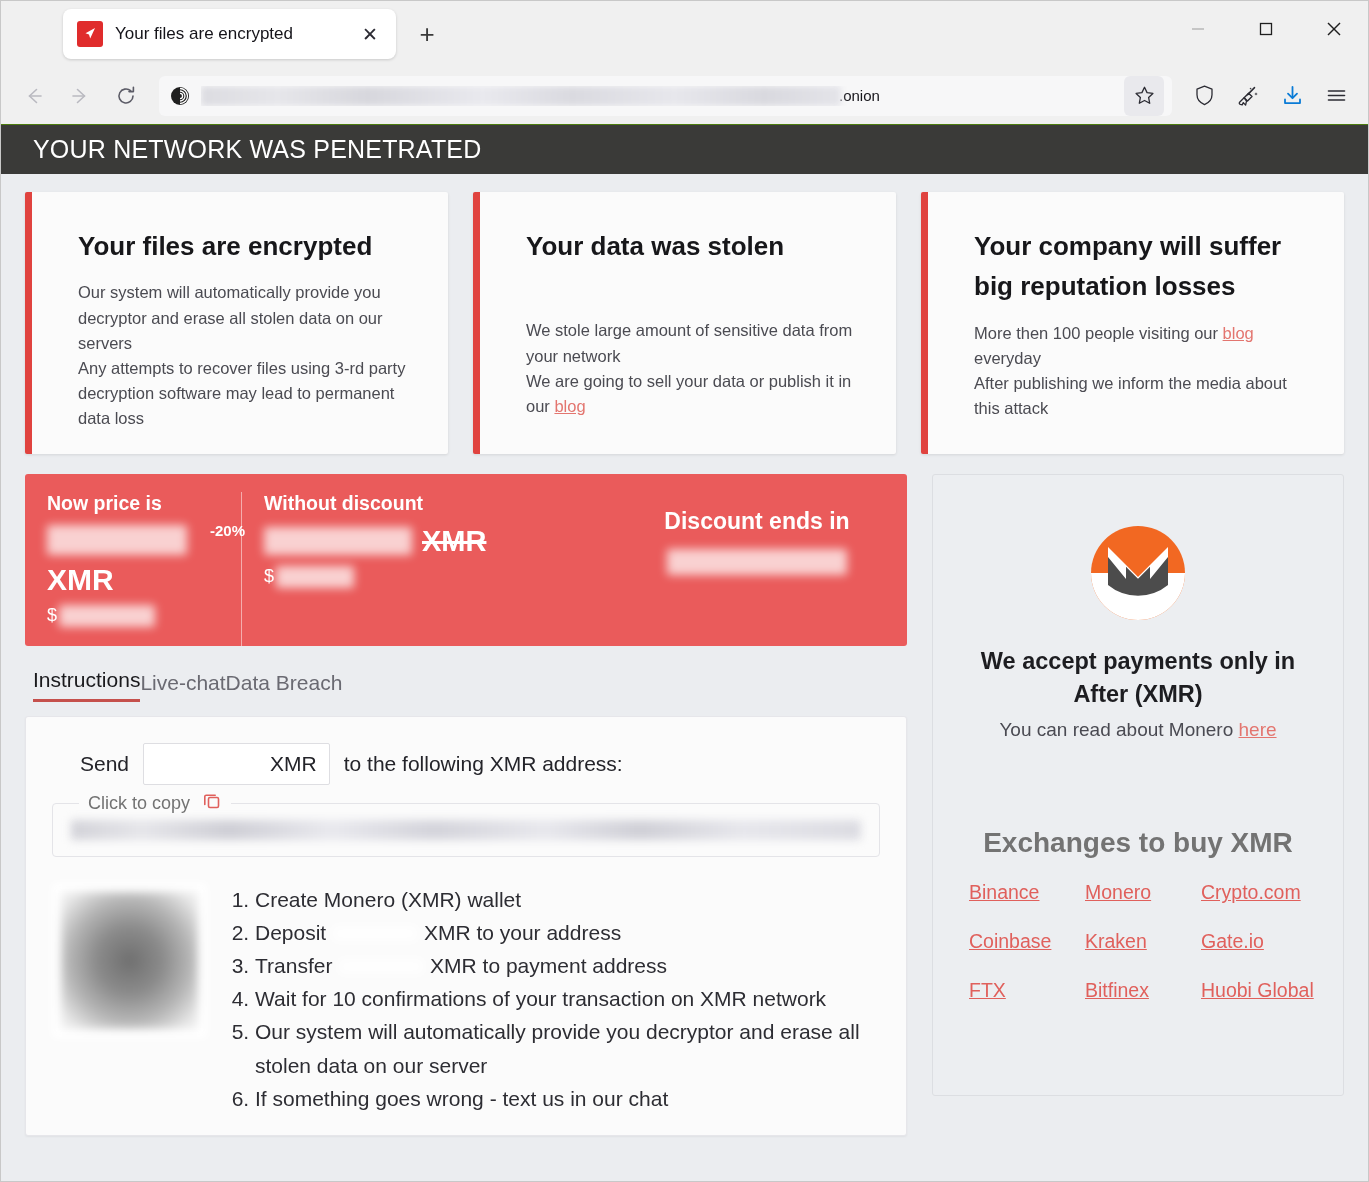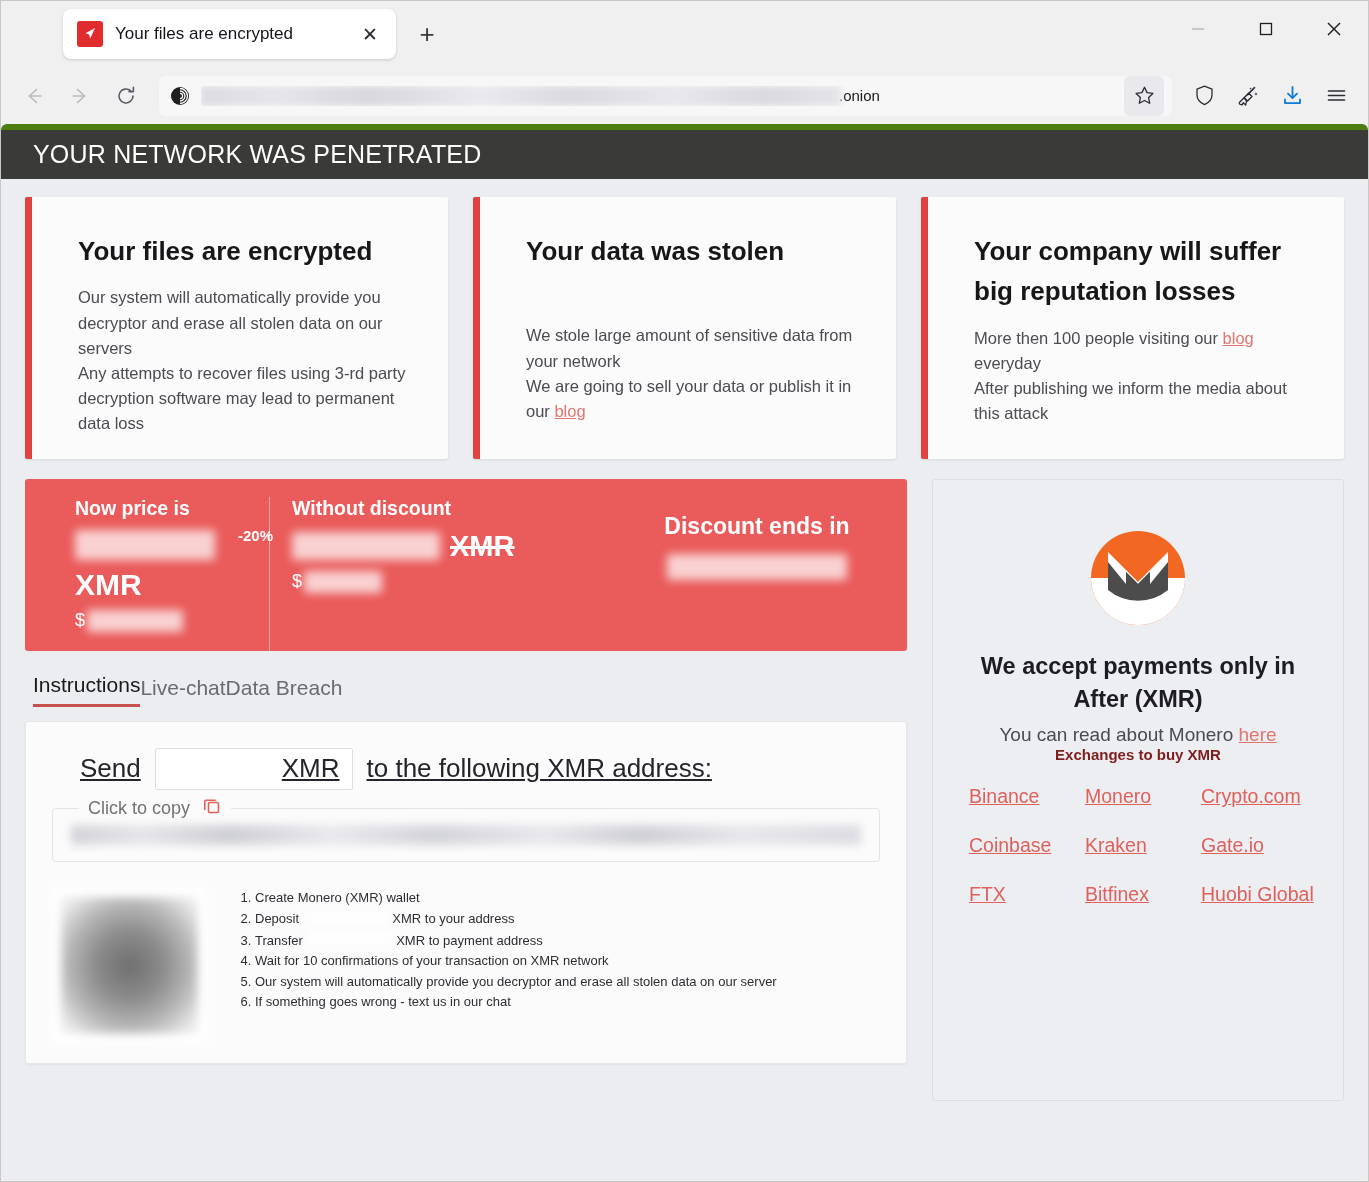--- a/index.html
+++ b/index.html
@@ -93,22 +93,21 @@
     display: flex; align-items: center; justify-content: center;
     color: #4a4a55;
   }
   .urlact.star { background: #e9e9ed; }
   .urlact.dl { color: #0a7bd6; }
 
   
   .viewport {
     flex: 1 1 auto; background: #ebedf0;
     overflow: hidden; position: relative;
-    border-top: 6px solid #4d7c0f;
-    border-radius: 6px;
+    border-top: 1px solid #4d7c0f;
   }
   .banner {
     background: #3a3a38; color: #ffffff;
     height: 49px; display: flex; align-items: center;
     padding-left: 32px;
     font-size: 25px; letter-spacing: .2px;
   }
 
   .wrap { padding: 18px 24px 0 24px; }
 
@@ -141,21 +140,21 @@
     text-align: center; min-height: 622px;
   }
 
   
   .price {
     background: #ea5b5b; color: #fff; border-radius: 3px;
     height: 172px; display: flex; position: relative;
     padding: 18px 0 0 0;
   }
   .price-col { padding: 0 22px; position: relative; }
-  .price-col.now { width: 216px; margin-left: 28px; }
+  .price-col.now { width: 216px; }
   .price-col.nodisc { flex: 1 1 auto; border-left: 1px solid rgba(255,255,255,.5); }
   .price-label { font-size: 19.5px; font-weight: 600; margin-bottom: 10px; }
   .redact {
     display: inline-block; border-radius: 2px;
     background: rgba(255,255,255,.72);
     filter: blur(5px);
   }
   .r-now-amt { width: 140px; height: 30px; }
   .r-now-usd { width: 96px; height: 22px; }
   .r-nd-amt { width: 148px; height: 28px; }
@@ -187,21 +186,21 @@
   }
 
   
   .panel {
     background: #fbfbfb; border: 1px solid #e6e6ea;
     border-radius: 3px; padding: 26px 26px 20px;
     box-shadow: 0 1px 2px rgba(0,0,0,.05);
   }
   .sendrow {
     display: flex; align-items: center; gap: 14px;
-    font-size: 26px; color: #24242a; padding-left: 28px; text-decoration: underline;
+    font-size: 21px; color: #24242a; padding-left: 28px;
   }
   .sendbox {
     border: 1px solid #dedee2; background: #fff;
     height: 42px; display: flex; align-items: center;
     gap: 10px; padding: 0 12px; border-radius: 2px;
   }
   .r-send { width: 104px; height: 22px; }
   .addr-field {
     margin-top: 18px; position: relative;
     border: 1px solid #e4e4e8; border-radius: 4px;
@@ -221,37 +220,37 @@
   }
   .steps-wrap { display: flex; gap: 18px; margin-top: 26px; align-items: flex-start; }
   .qr {
     width: 155px; height: 155px; flex: 0 0 155px;
     border: 9px solid #ffffff;
     background: radial-gradient(circle at 50% 50%, #6f6f6f 0%, #8b8b8b 34%, #b5b5b5 62%, #e8e8e8 88%, #f4f4f4 100%);
     filter: blur(4px);
   }
   ol.steps {
     margin: 0; padding-left: 30px;
-    font-size: 13px; color: #2d2d33; line-height: 1.58;
+    font-size: 21px; color: #2d2d33; line-height: 1.58;
   }
   ol.steps li { margin-bottom: 0px; }
   .r-step { width: 86px; height: 17px; vertical-align: -2px; }
 
   
   .mlogo { width: 100px; height: 100px; margin: 6px auto 22px; display: block; }
   .accept {
     font-size: 23.5px; font-weight: 600; color: #1d1d21;
     line-height: 1.42;
   }
   .readabout {
     font-size: 19px; color: #4a4a52; margin-top: 8px;
   }
   .exch-title {
-    font-size: 15px; font-weight: 700; color: #7f1d1d;
-    margin-bottom: 22px;
+    font-size: 28px; font-weight: 700; color: #737373;
+    margin-top: 86px; margin-bottom: 22px;
   }
   .exch-grid {
     display: grid; grid-template-columns: repeat(3, 1fr);
     row-gap: 26px; text-align: left; padding-left: 10px;
   }
   .exch-grid a {
     font-size: 19.5px; color: #e0605c; text-decoration: underline;
     justify-self: start;
   }
 </style>

